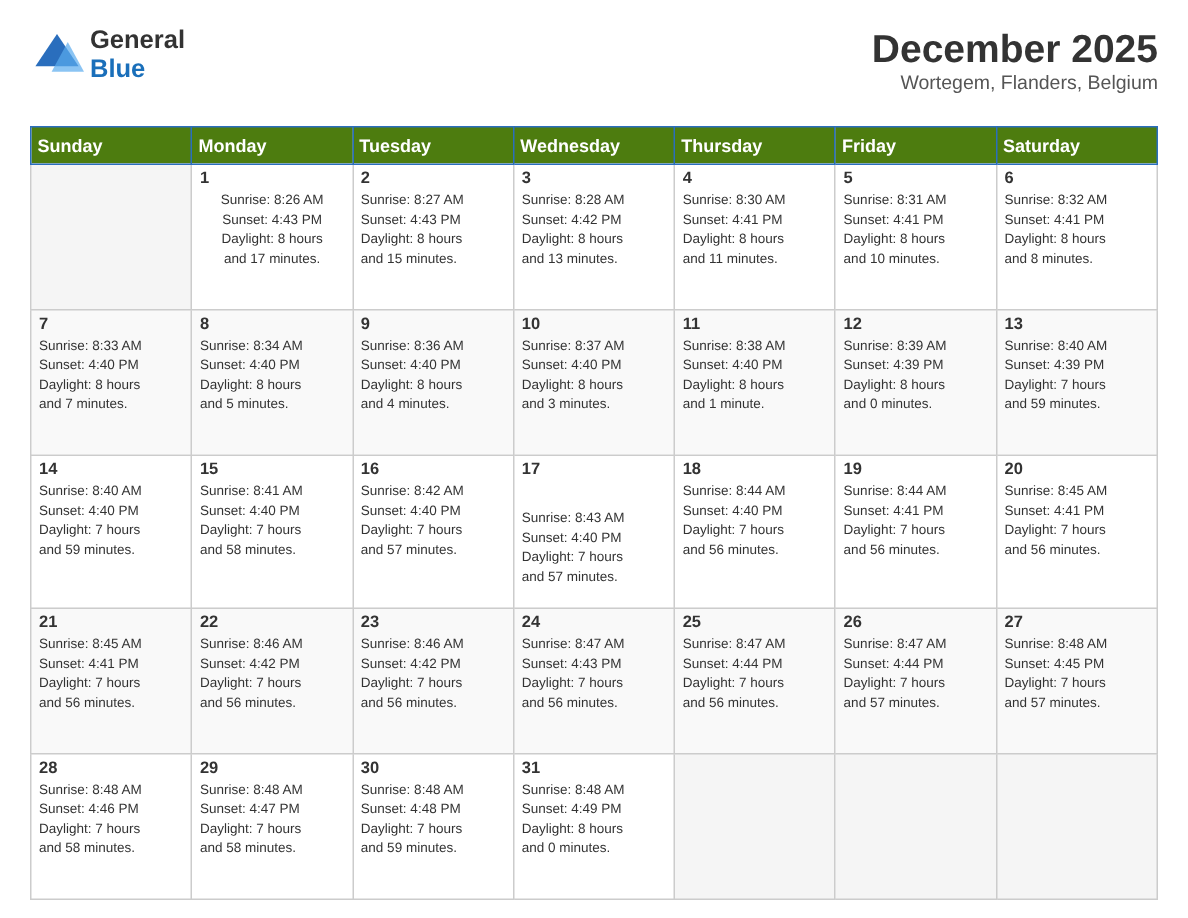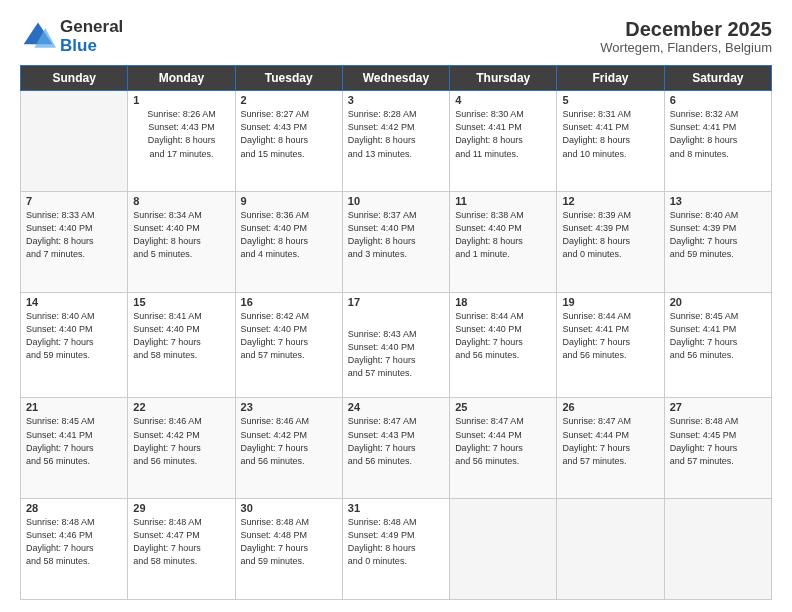--- a/index.html
+++ b/index.html
@@ -14,21 +14,21 @@
       width: 792px;
       height: 612px;
       padding: 18px 20px 12px 20px;
       display: flex;
       flex-direction: column;
     }
     .header {
       display: flex;
       justify-content: space-between;
       align-items: flex-start;
-      margin-bottom: 10px;
+      margin-bottom: 22px;
     }
     .logo {
       display: flex;
       align-items: center;
       gap: 4px;
     }
     .logo-text {
       font-size: 17px;
       font-weight: bold;
       line-height: 1.1;
@@ -36,43 +36,43 @@
     }
     .logo-text .blue { color: #1a6fba; }
     .logo-icon {
       width: 36px;
       height: 36px;
     }
     .title-block {
       text-align: right;
     }
     .month-title {
-      font-size: 20px;
+      font-size: 26px;
       font-weight: bold;
       color: #333;
       line-height: 1.1;
     }
     .subtitle {
       font-size: 13px;
       color: #555;
     }
     .calendar {
       flex: 1;
       border: 1px solid #ccc;
       border-collapse: collapse;
       width: 100%;
       table-layout: fixed;
     }
     .calendar thead tr th {
-      background: #404040;
+      background: #4d7c0f;
       color: #fff;
       font-size: 12px;
       font-weight: bold;
       padding: 5px 4px;
-      text-align: center;
+      text-align: left;
       border: 1px solid #2a6ebd;
     }
     .calendar tbody tr td {
       border: 1px solid #ccc;
       vertical-align: top;
       padding: 3px 5px 4px 5px;
       font-size: 9.5px;
       color: #333;
       height: 88px;
       background: #fff;

